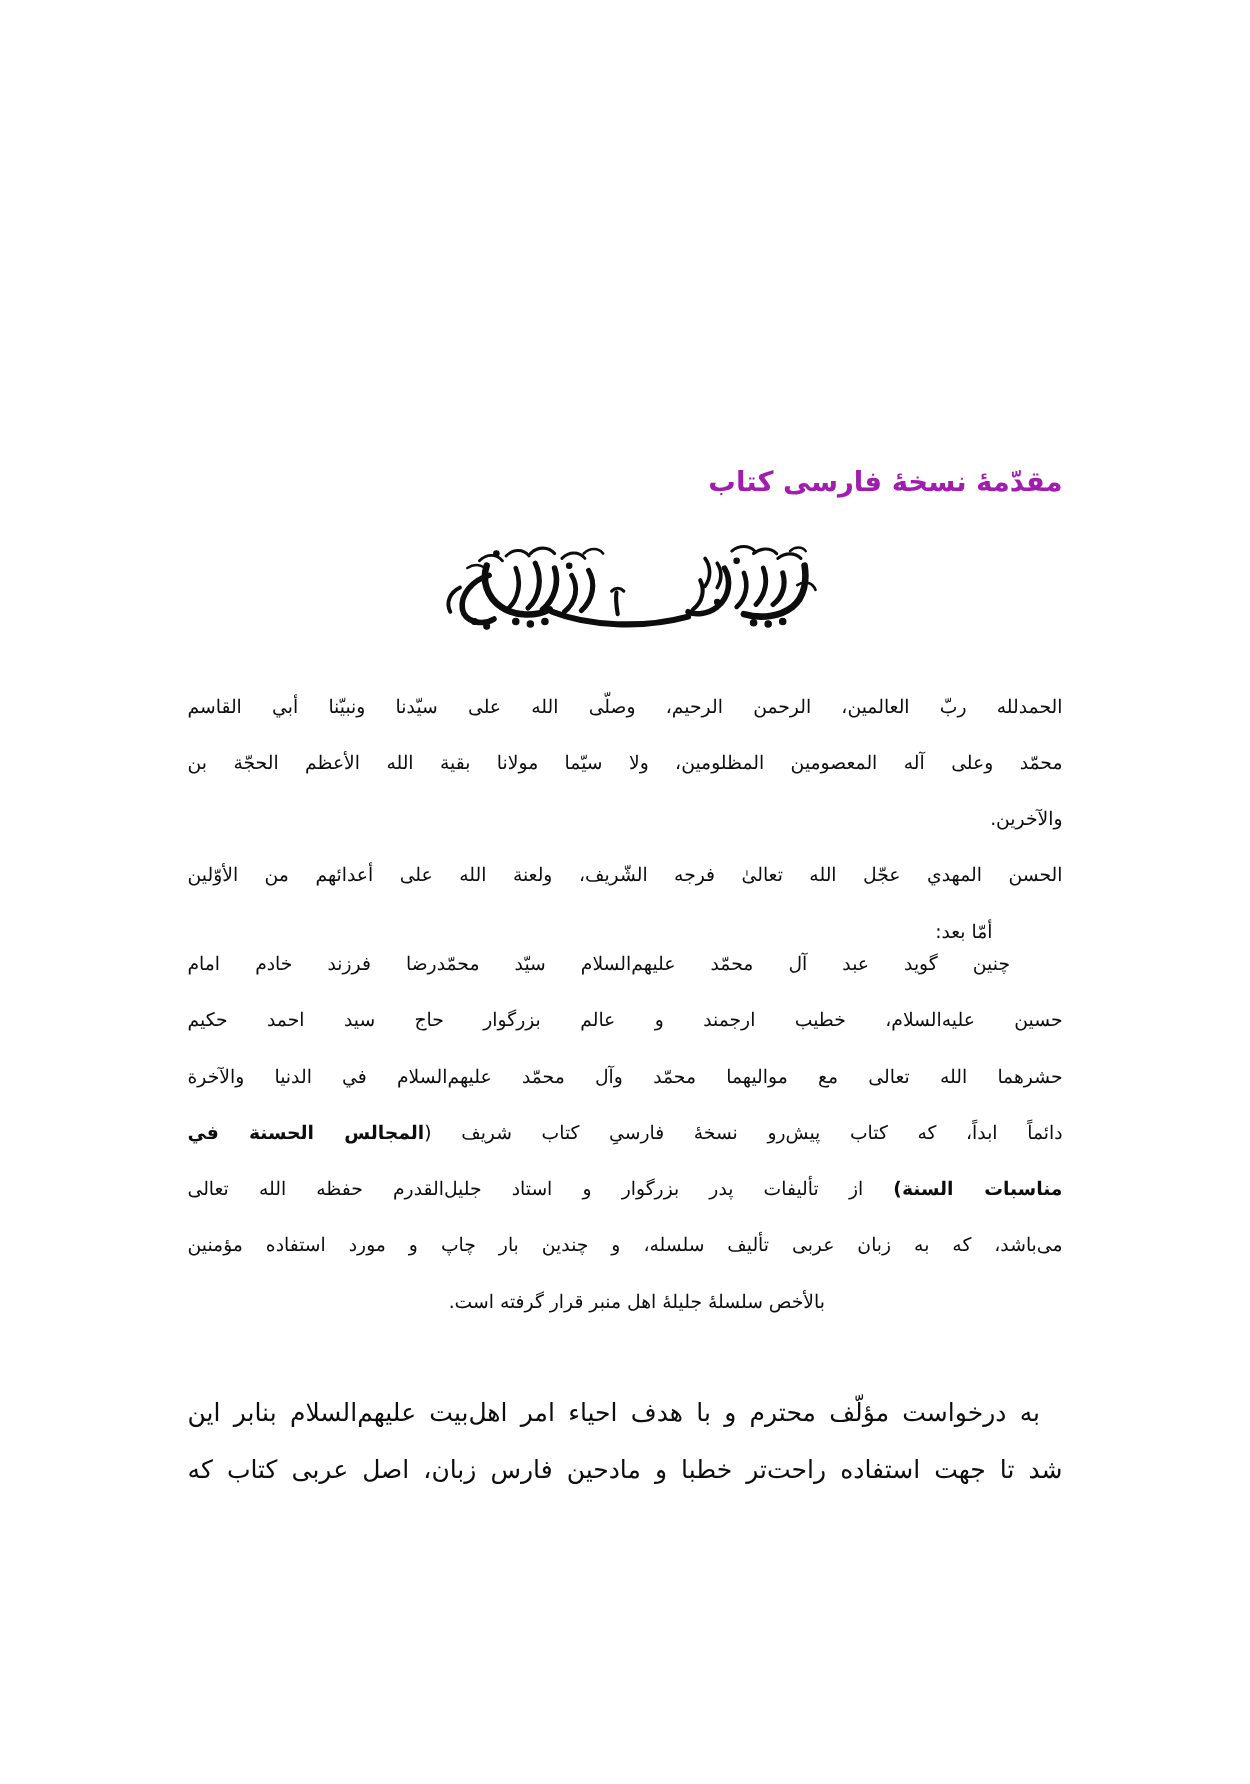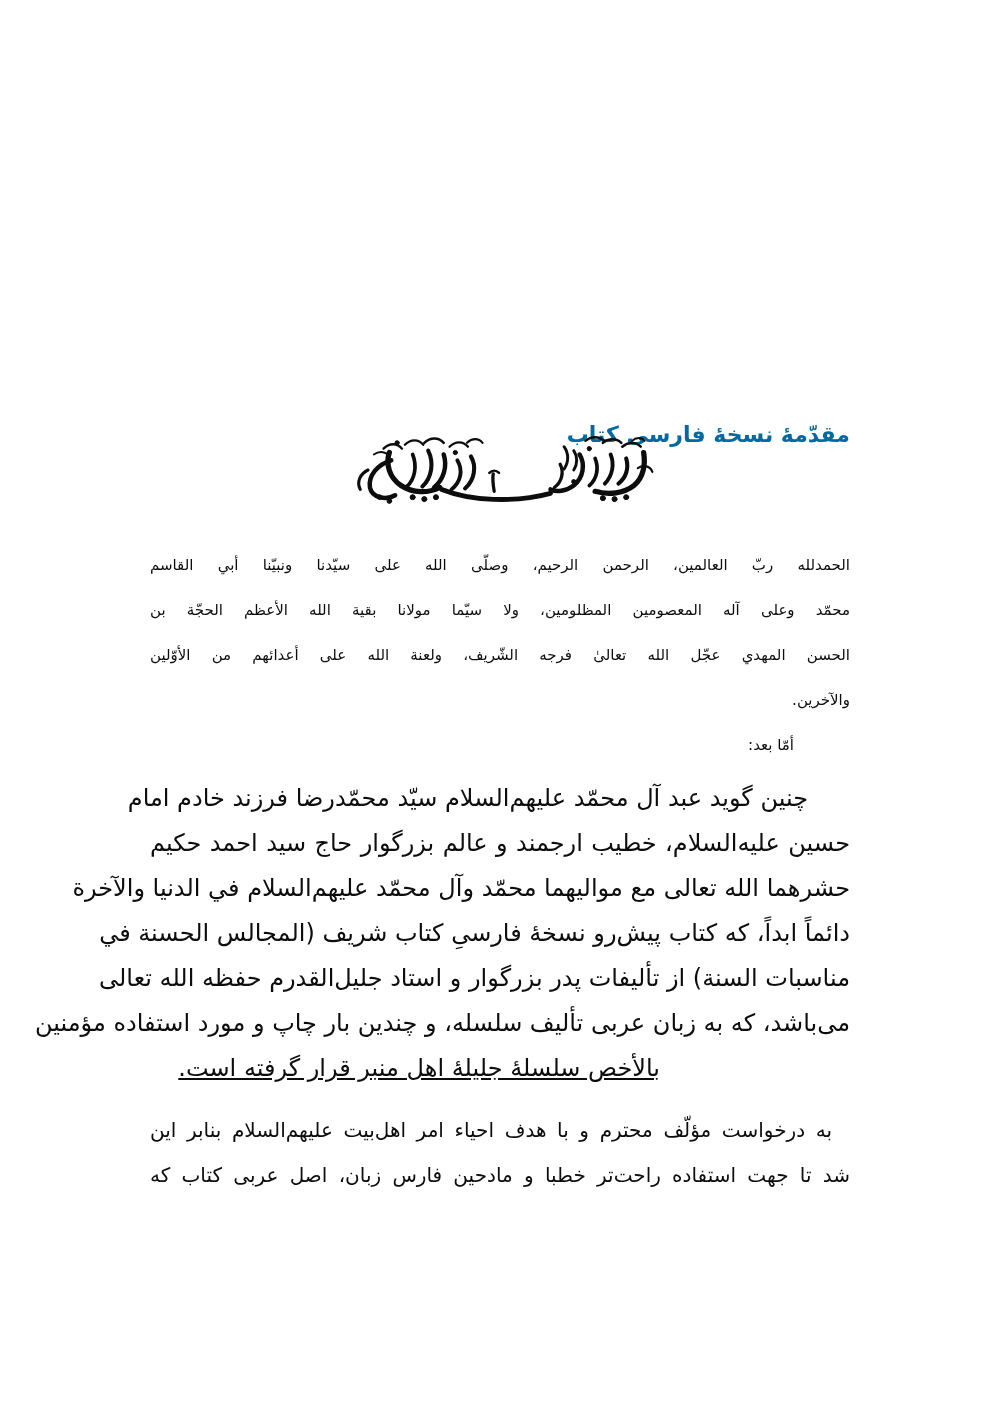--- a/index.html
+++ b/index.html
@@ -29,23 +29,22 @@
     position: absolute;
     top: 374px;
     right: 150px;
     width: 700px;
     text-align: right;
     direction: rtl;
     font-family: "DejaVu Sans", "Liberation Sans", sans-serif;
     font-weight: 700;
     font-size: 22px;
     letter-spacing: 0.2px;
-    color: #0369a1;
-    white-space: nowrap;
-    margin-top: 48px;
+    color: #a21caf;
+    white-space: nowrap;
   }
 
   
   .bismillah-wrap {
     position: absolute;
     top: 424px;
     left: 0;
     width: 1000px;
     display: flex;
     justify-content: center;
@@ -85,62 +84,61 @@
   .arabic-block .line.last-line {
     text-align-last: right;
   }
 
   .arabic-block .line.indented {
     text-align-last: right;
     padding-right: 56px;
   }
 
   .persian-block {
-    top: 776px;
-    font-size: 24px;
+    top: 749px;
+    font-size: 15px;
     line-height: 45px;
   }
 
   .persian-block .line {
     display: block;
     white-space: nowrap;
     text-align: justify;
     text-align-last: justify;
   }
 
   .persian-block .line.first-line {
     text-align-last: justify;
     padding-right: 42px;
   }
 
   .persian-block .line.last-line {
     text-align-last: right;
     padding-right: 190px;
-    text-decoration: underline;
   }
 
   .persian-block-2 {
     top: 1108px;
     font-size: 20px;
     line-height: 45px;
   }
 
   .persian-block-2 .line {
     display: block;
     white-space: nowrap;
     text-align: justify;
     text-align-last: justify;
   }
 
   .persian-block-2 .line.first-line {
     padding-right: 18px;
   }
 
   b, .bold {
-    font-weight: 400;
+    font-weight: 700;
   }
 </style>
 </head>
 <body>
 
 <div class="page">
 
   <div class="page-heading">مقدّمهٔ نسخهٔ فارسی کتاب</div>
 
   <div class="bismillah-wrap">
@@ -197,22 +195,22 @@
         <circle cx="46" cy="74" r="2.4"></circle>
         <circle cx="56" cy="78" r="2.4"></circle>
         <path d="M40 30 C 46 26, 53 27, 56 32" fill="none" stroke-width="2"></path>
       </g>
     </svg>
   </div>
 
   <div class="text-block arabic-block">
     <span class="line">الحمدلله ربّ العالمين، الرحمن الرحيم، وصلّى الله على سيّدنا ونبيّنا أبي القاسم</span>
     <span class="line">محمّد وعلى آله المعصومين المظلومين، ولا سيّما مولانا بقية الله الأعظم الحجّة بن</span>
+    <span class="line last-line">والآخرين.</span>
     <span class="line">الحسن المهدي عجّل الله تعالىٰ فرجه الشّريف، ولعنة الله على أعدائهم من الأوّلين</span>
-    <span class="line last-line">والآخرين.</span>
     <span class="line indented">أمّا بعد:</span>
   </div>
 
   <div class="text-block persian-block">
     <span class="line first-line">چنين گويد عبد آل محمّد عليهم‌السلام سيّد محمّدرضا فرزند خادم امام</span>
     <span class="line">حسين عليه‌السلام، خطيب ارجمند و عالم بزرگوار حاج سيد احمد حكيم</span>
     <span class="line">حشرهما الله تعالى مع مواليهما محمّد وآل محمّد عليهم‌السلام في الدنيا والآخرة</span>
     <span class="line"><span>دائماً ابداً، كه كتاب پيش‌رو نسخهٔ فارسیِ كتاب شريف (</span><b>المجالس الحسنة في</b></span>
     <span class="line"><b>مناسبات السنة)</b><span> از تأليفات پدر بزرگوار و استاد جليل‌القدرم حفظه الله تعالى</span></span>
     <span class="line">می‌باشد، كه به زبان عربی تأليف سلسله، و چندين بار چاپ و مورد استفاده مؤمنين</span>

